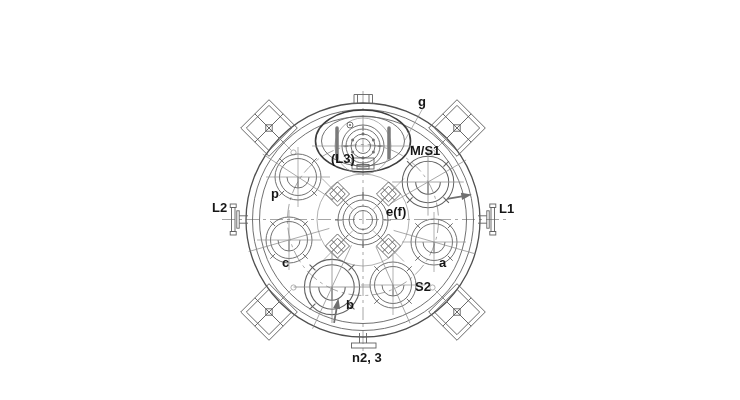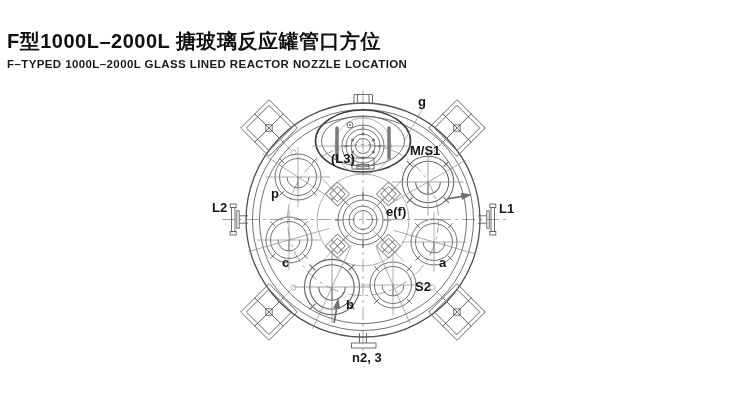--- a/index.html
+++ b/index.html
@@ -18,24 +18,20 @@
   .bar{stroke:#7a7a7a;stroke-width:3.5;stroke-linecap:round;}
   .arrfill{fill:#6f6f6f;stroke:none;}
   .arrln{stroke:#6f6f6f;stroke-width:1.8;}
   .dot{fill:#6f6f6f;stroke:none;}
 </style>
 </head>
 <body>
 
 <div class="canvas">
 
-  <div class="title-block">
-    <div class="title-cn">F型1000L–2000L 搪玻璃反应罐管口方位</div>
-    <div class="title-en">F–TYPED 1000L–2000L GLASS LINED REACTOR NOZZLE LOCATION</div>
-  </div>
 
   <svg width="740" height="400" viewBox="0 0 740 400">
 
     <defs>
 
       <g id="noz">
         <circle r="23"></circle>
         <circle r="18.5"></circle>
         <path d="M-11,0 A11,11 0 0 0 11,0"></path>
         <line x1="0" y1="0" x2="0" y2="11"></line>

